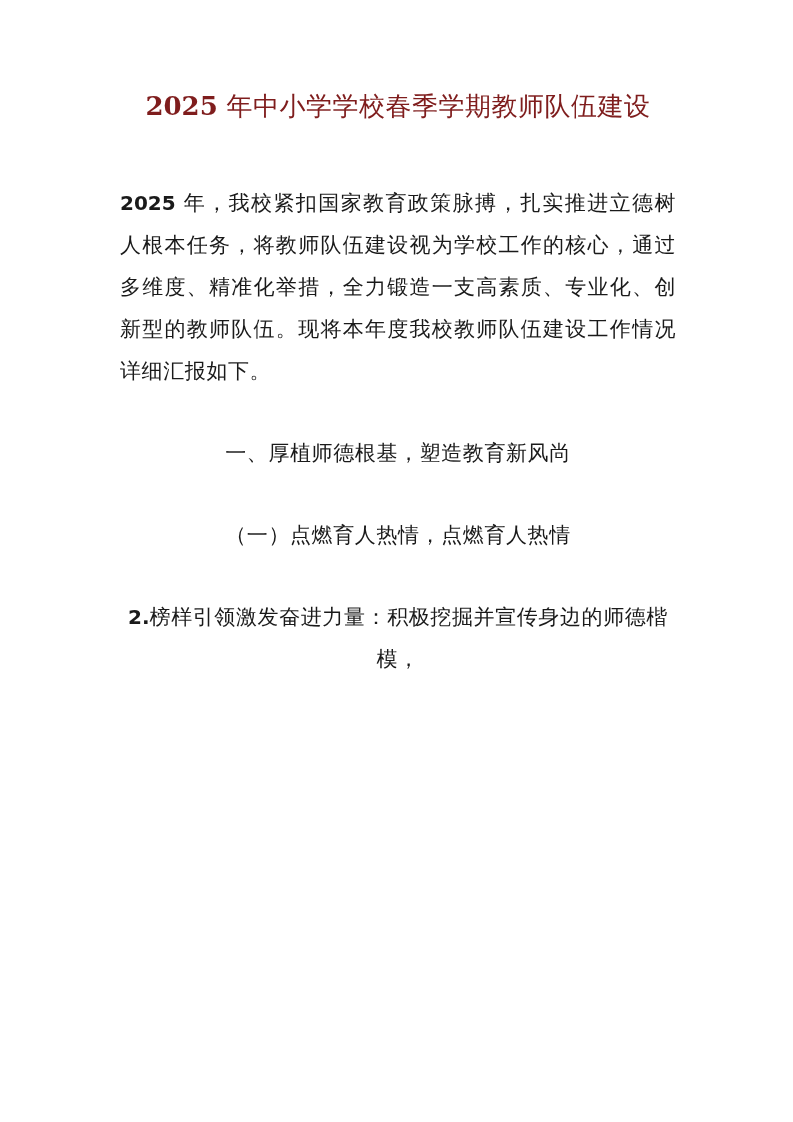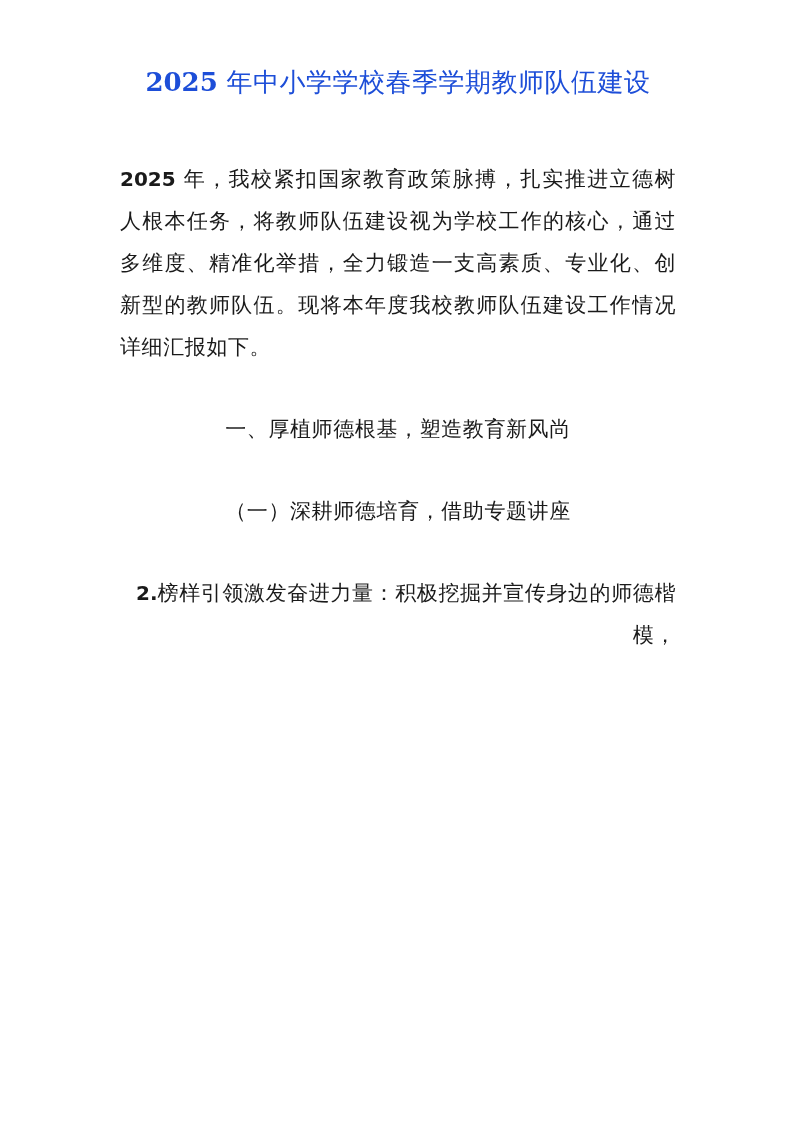--- a/index.html
+++ b/index.html
@@ -27,27 +27,27 @@
   .content {
     position: absolute;
     left: 120px;
     top: 0;
     width: 556px;
   }
 
   
   .doc-title {
     margin: 0;
-    padding-top: 60px;
+    padding-top: 84px;
     font-size: 26px;
     font-weight: 400;
     line-height: 44px;
     text-align: center;
     letter-spacing: 0.5px;
-    color: #1d4ed8;
+    color: #7f1d1d;
   }
   .doc-title .num {
     font-weight: 700;
     letter-spacing: 0;
   }
 
   
   .para {
     margin: 0;
     font-size: 21px;
@@ -61,38 +61,38 @@
     font-weight: 700;
     letter-spacing: 0;
     font-family: "DejaVu Sans", "Liberation Sans", sans-serif;
     font-size: 20px;
   }
 
   .para-intro   { margin-top: 54px; }
   .heading-1    { margin-top: 40px; }
   .heading-2    { margin-top: 40px; }
   .para-body    { margin-top: 40px; }
-  .para-body-2  { margin-top: 40px; text-align: right; }
+  .para-body-2  { margin-top: 40px; text-align: center; }
 
   
   .heading-1, .heading-2 { text-align: center; }
 </style>
 </head>
 <body>
 
 <div class="page">
   <div class="content">
 
     <h1 class="doc-title">
       <span class="num">2025</span><span> 年中小学学校春季学期教师队伍建设</span><br>
     </h1>
 
     <p class="para para-intro"><span class="num">2025</span><span> 年，我校紧扣国家教育政策脉搏，扎实推进立德树人根本任务，将教师队伍建设视为学校工作的核心，通过多维度、精准化举措，全力锻造一支高素质、专业化、创新型的教师队伍。现将本年度我校教师队伍建设工作情况详细汇报如下。</span></p>
 
     <p class="para heading-1">一、厚植师德根基，塑造教育新风尚</p>
 
-    <p class="para heading-2">（一）深耕师德培育，借助专题讲座</p>
+    <p class="para heading-2">（一）点燃育人热情，点燃育人热情</p>
 
 
     <p class="para para-body-2"><span class="num">2.</span><span>榜样引领激发奋进力量：积极挖掘并宣传身边的师德楷模，</span></p>
 
   </div>
 </div>
 
 </body></html>

